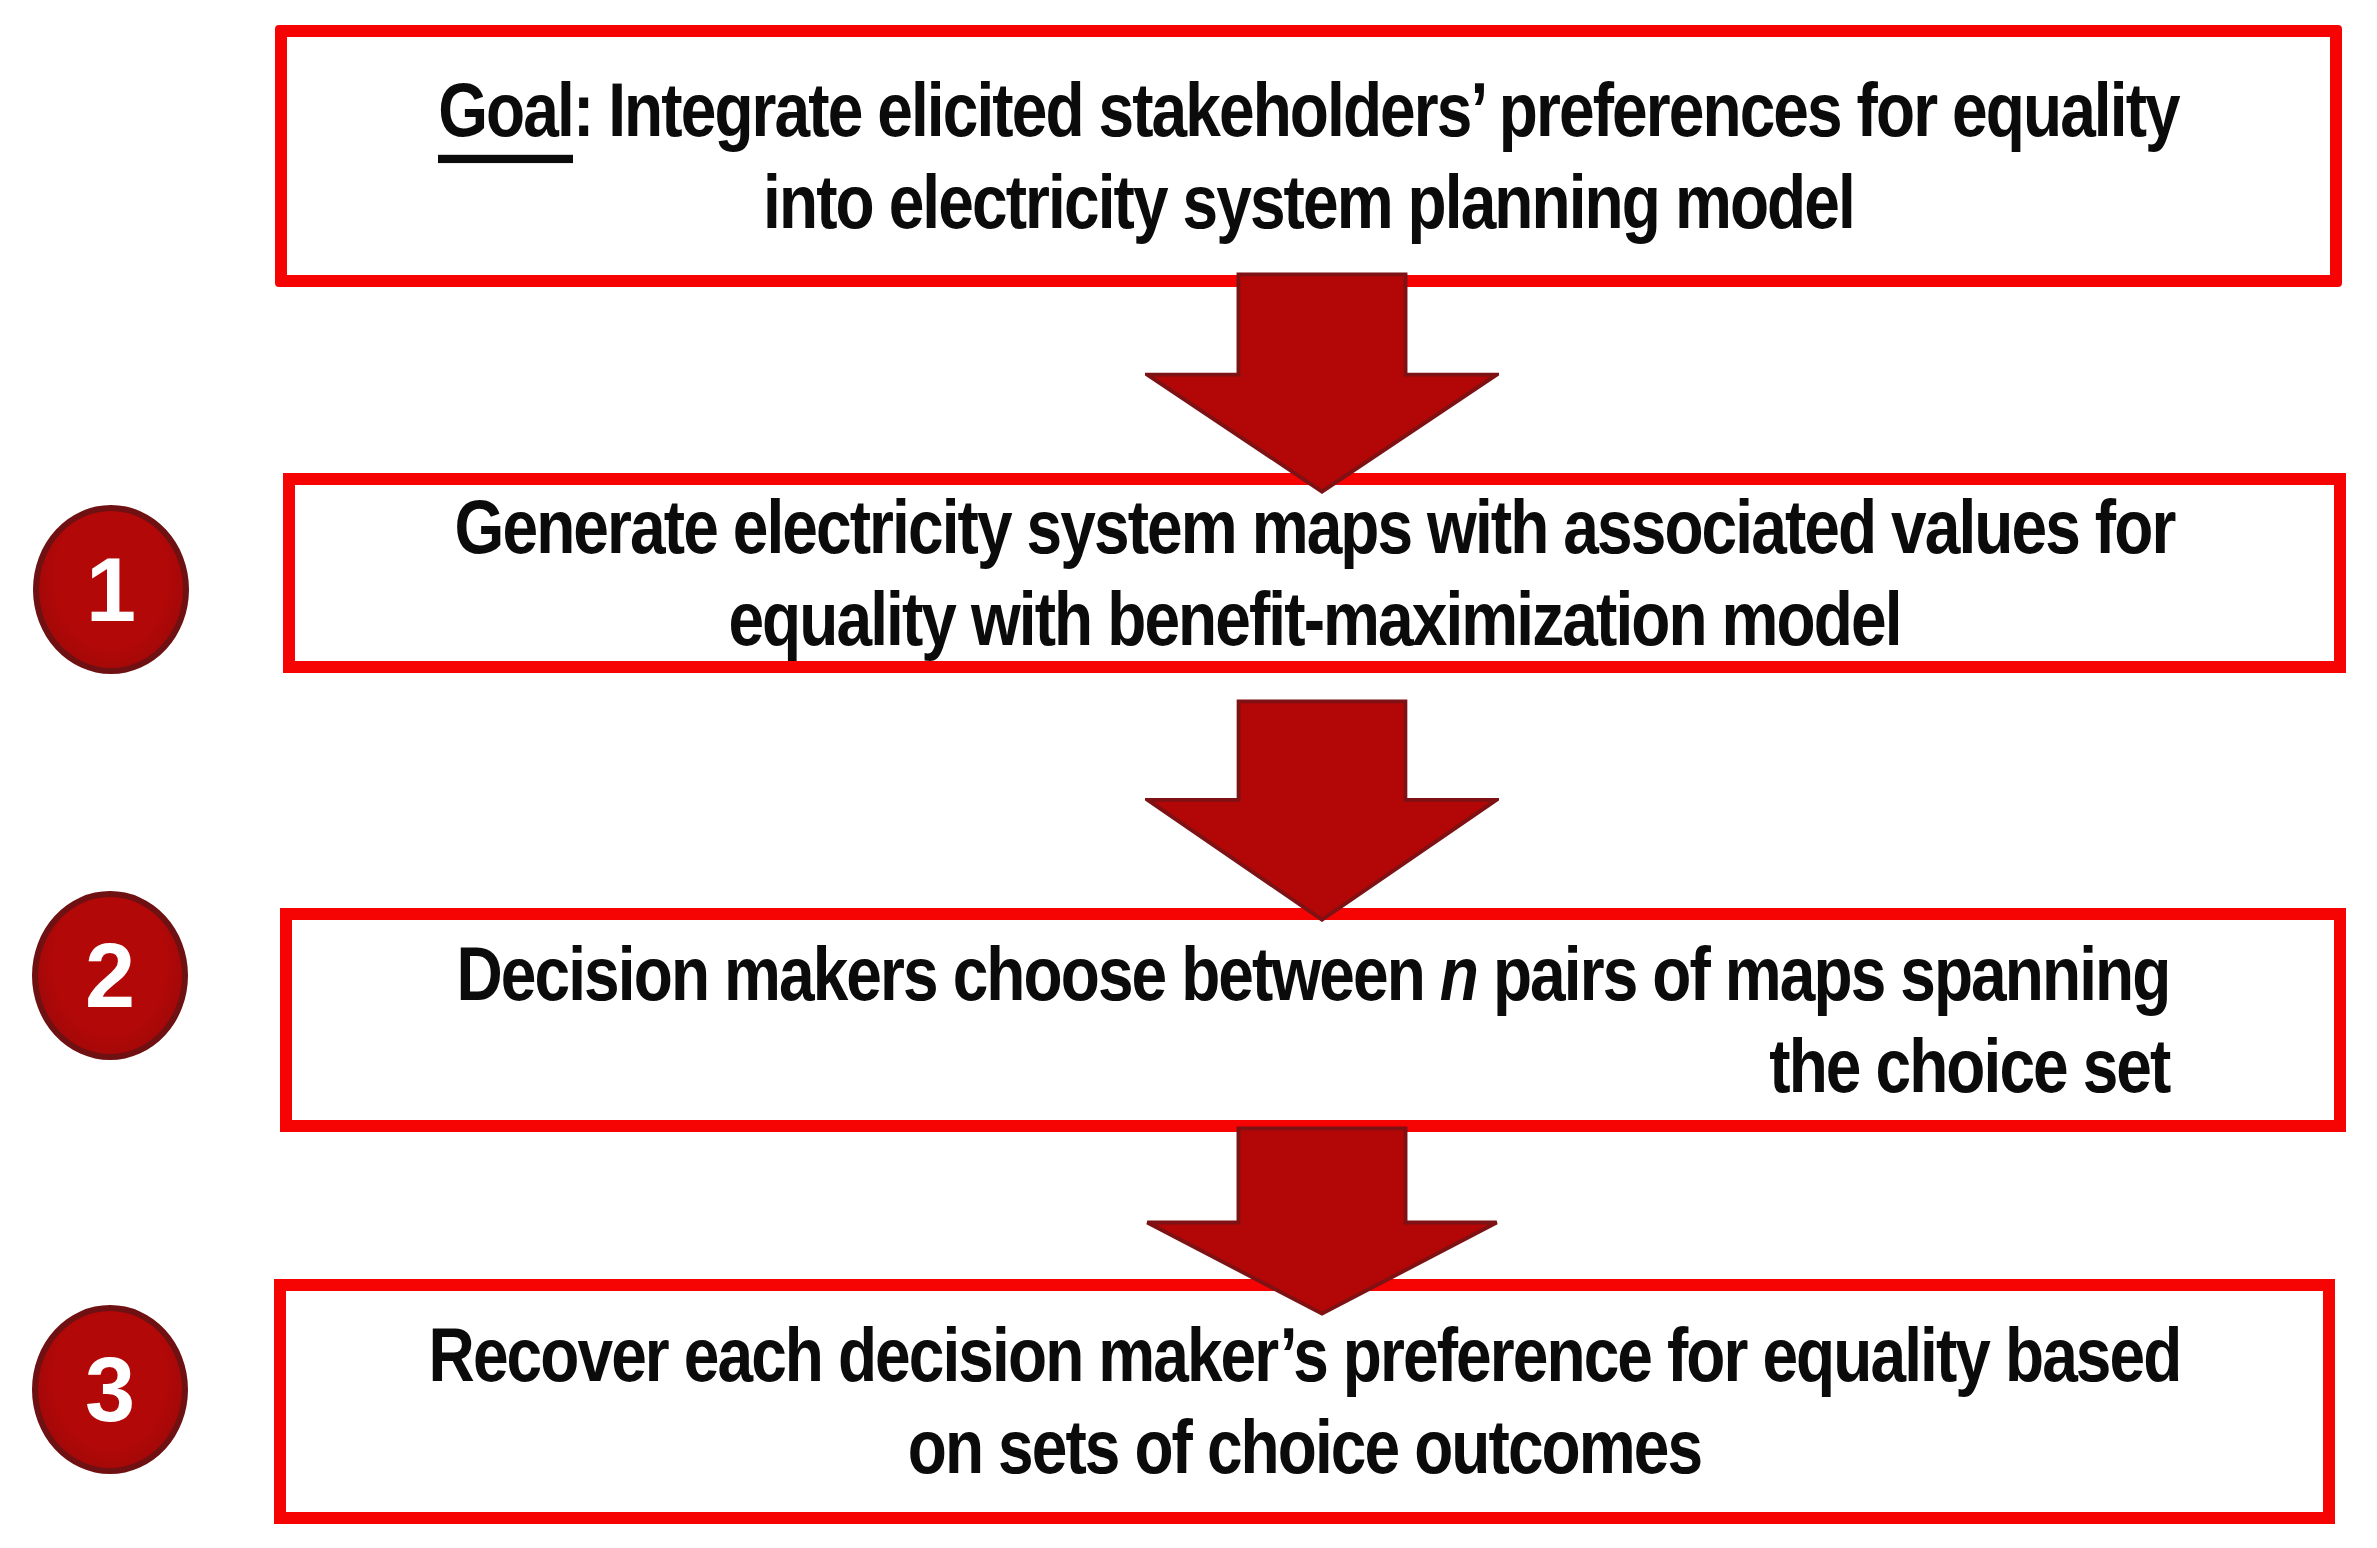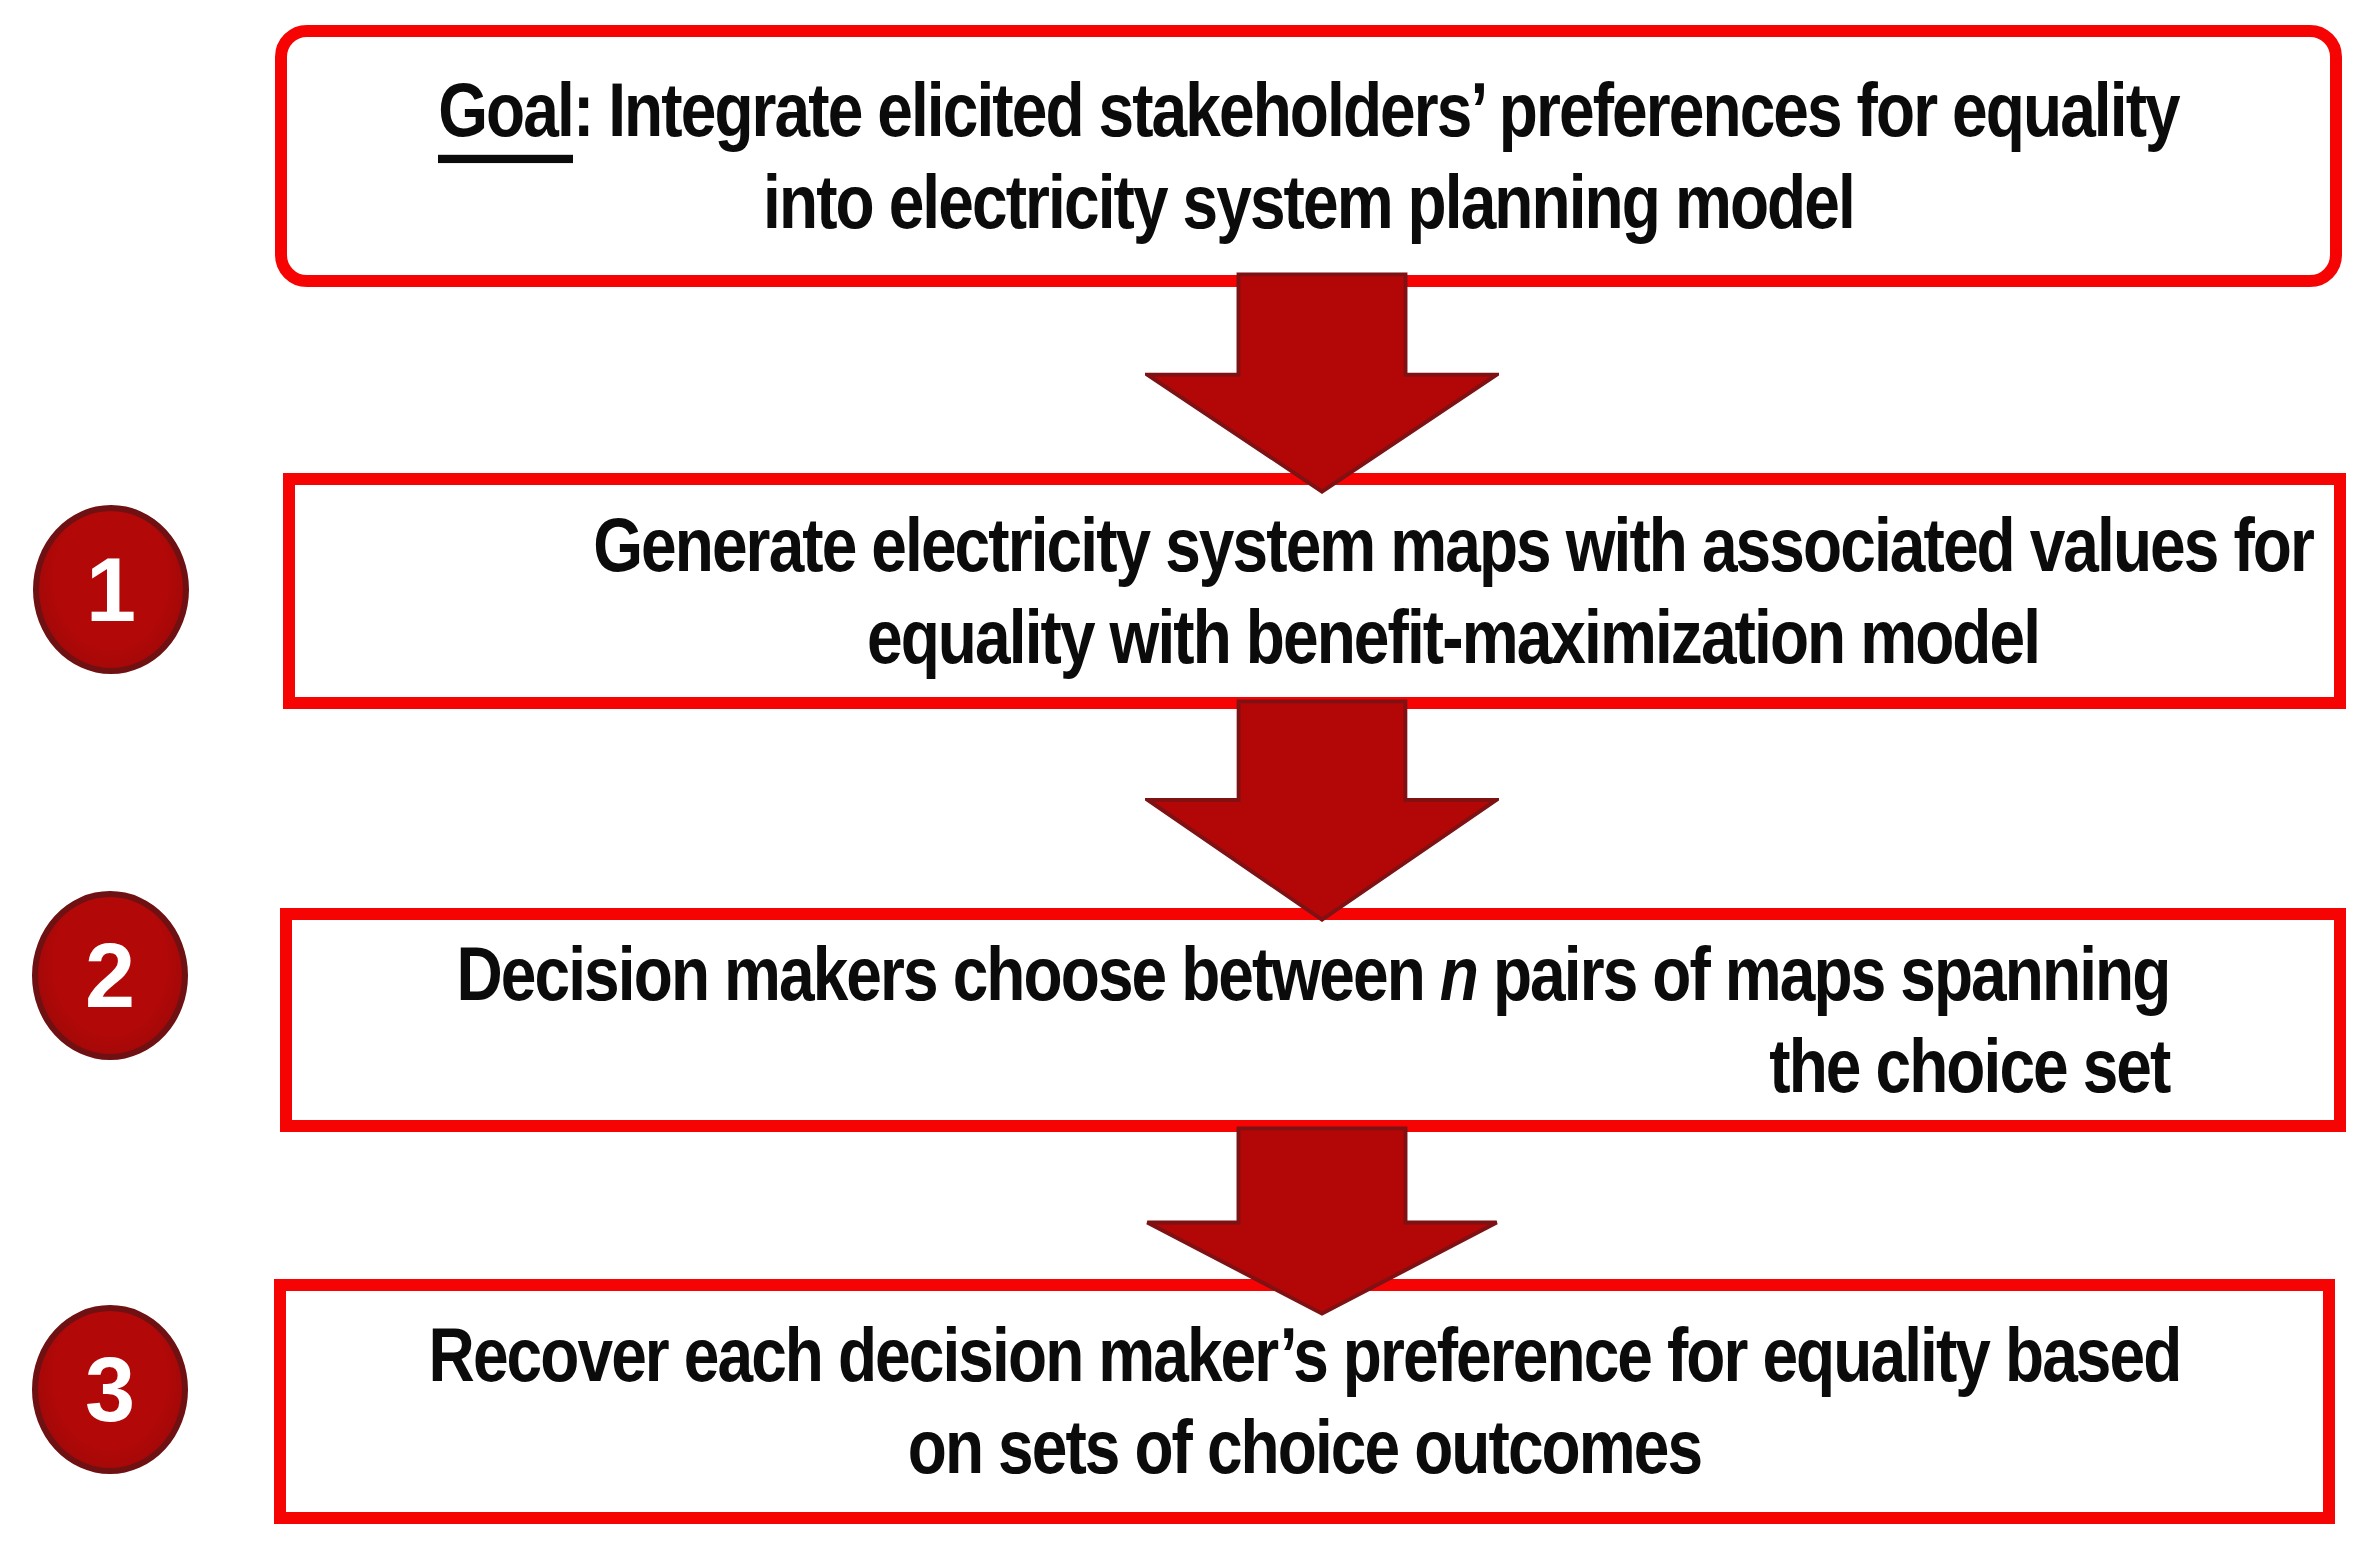--- a/index.html
+++ b/index.html
@@ -27,21 +27,21 @@
     box-sizing:border-box;
     border:12px solid var(--border_red);
     background:#fff;
     display:flex;
     align-items:center;
     justify-content:center;
     text-align:center;
     z-index:2;
     padding:0 21px;
   }
-  .goal-box{border-radius:32px;}
+  .goal-box{border-radius:4px;}
   .box-text{
     font-weight:700;
     font-size:64px;
     letter-spacing:-1.9px;
     line-height:1.22;
     transform:scaleY(1.18);
     transform-origin:50% 50%;
     color:var(--text);
   }
   .box-line{white-space:nowrap;}
@@ -83,21 +83,21 @@
     </div>
   </div>
 
   <svg class="arrow" style="left:1145px;top:272px;" width="354" height="222" viewBox="0 0 466 292">
     <polygon points="123,3 343,3 343,135 463,135 233,289 3,135 123,135"></polygon>
   </svg>
 
   <div class="badge" style="left:33px;top:505px;">
     <span class="badge-num">1</span>
   </div>
-  <div class="box" style="left:283px;top:473px;width:2063px;height:236px;justify-content:flex-end;">
+  <div class="box" style="left:283px;top:473px;width:2063px;height:200px;">
     <div class="box-text">
       <div class="box-line">Generate electricity system maps with associated values for</div>
       <div class="box-line">equality with benefit-maximization model</div>
     </div>
   </div>
 
   <svg class="arrow" style="left:1145px;top:699px;" width="354" height="223" viewBox="0 0 466 294">
     <polygon points="123,3 343,3 343,133 463,133 233,291 3,133 123,133"></polygon>
   </svg>
 

